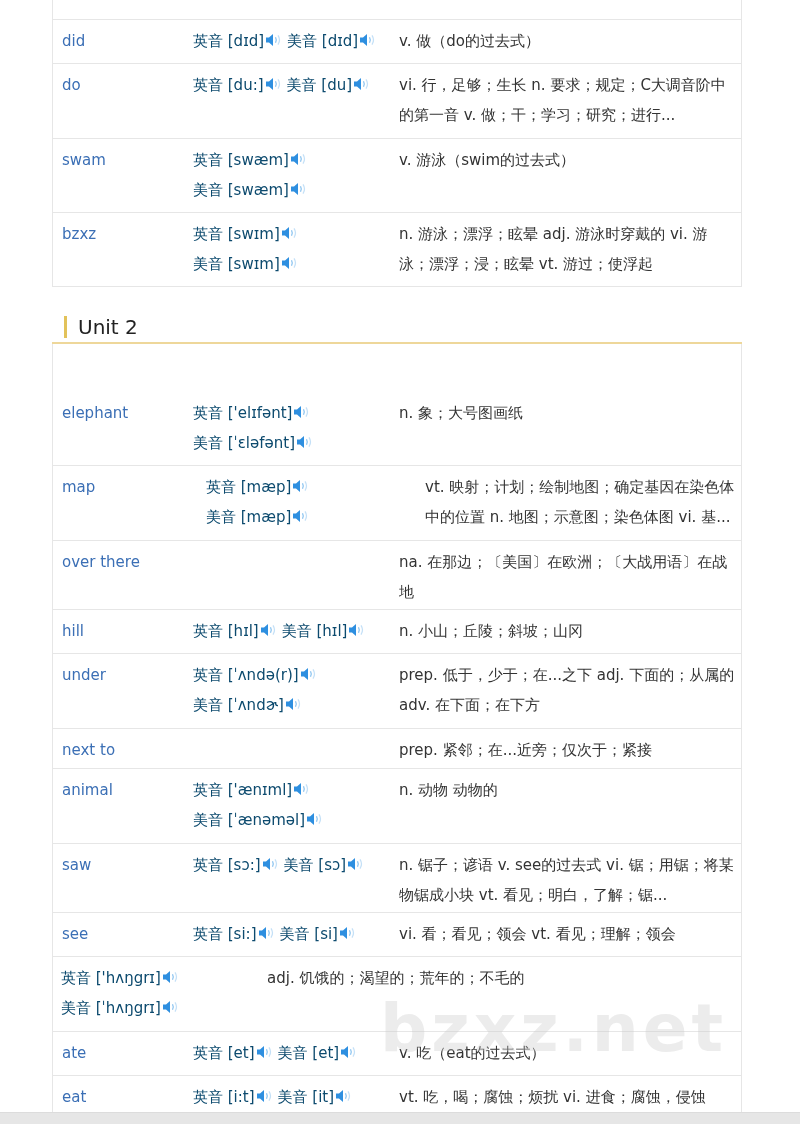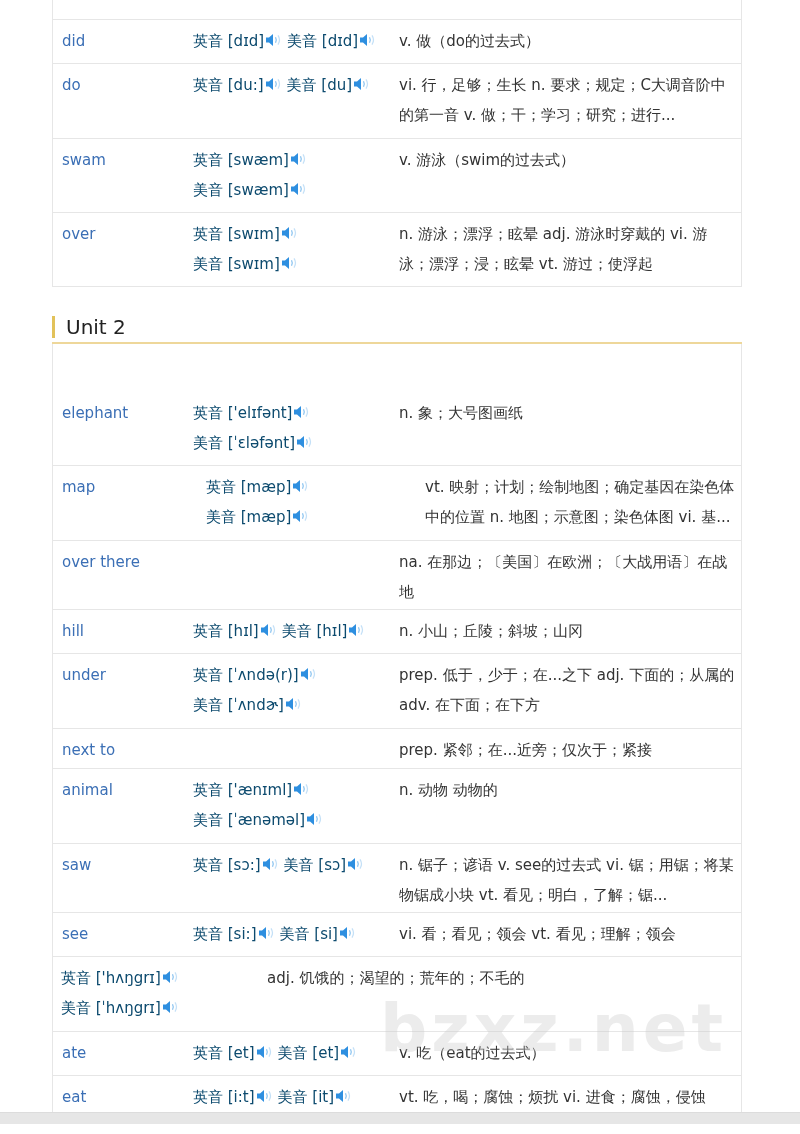--- a/index.html
+++ b/index.html
@@ -33,21 +33,21 @@
   .cell { box-sizing: border-box; font-size: 15px; line-height: 30px; }
   .c-word { width: 132px; padding-left: 9px; color: #3b6fb5; padding-top: 6px; }
   .c-phon { width: 206px; padding-left: 8px; color: #0c4a6e; padding-top: 6px; }
   .c-def { flex: 1; padding-left: 8px; padding-right: 6px; color: #333; padding-top: 6px; }
   .phon-line { white-space: nowrap; }
   .phon-item { white-space: nowrap; }
   .spk {
     display: inline-block; width: 18px; height: 14px; vertical-align: -1px; margin-left: 1px; margin-right: 4px;
   }
   .unit-title {
-    position: absolute; left: 52px; top: 312px; height: 30px;
+    position: absolute; left: 64px; top: 312px; height: 30px;
     display: flex; align-items: center;
   }
   .unit-bar { width: 3px; height: 22px; background: #e2c25a; margin-right: 11px; }
   .unit-text { font-size: 20px; color: #222; }
   .unit-line { position: absolute; left: 52px; top: 342px; width: 690px; height: 2px; background: #eed79a; }
 
   .watermark {
     position: absolute; left: 380px; top: 990px; font-size: 66px; font-weight: bold;
     color: rgba(200,200,200,0.35); letter-spacing: 4px; pointer-events: none;
     font-family: "DejaVu Sans", sans-serif;
@@ -105,21 +105,21 @@
                 </svg></span></span></div>
           <div class="phon-line"><span class="phon-item"><span>美音 [swæm]</span><span class="spk"><svg viewBox="0 0 18 14" width="18" height="14">
                   <path d="M1 4.5h3l4-3.5v12l-4-3.5H1z" fill="#2e8fe0"></path>
                   <path d="M10.5 4.2q1.6 2.8 0 5.6" stroke="#8cc4f0" stroke-width="1.3" fill="none"></path>
                   <path d="M13 2.4q3 4.6 0 9.2" stroke="#c4e0f7" stroke-width="1.3" fill="none"></path>
                 </svg></span></span></div>
         </div>
     <div class="cell c-def">v. 游泳（swim的过去式）</div>
   </div>
       <div class="row" style="height: 74px;">
-    <div class="cell c-word">over</div>
+    <div class="cell c-word">bzxz</div>
     <div class="cell c-phon">
           <div class="phon-line"><span class="phon-item"><span>英音 [swɪm]</span><span class="spk"><svg viewBox="0 0 18 14" width="18" height="14">
                   <path d="M1 4.5h3l4-3.5v12l-4-3.5H1z" fill="#2e8fe0"></path>
                   <path d="M10.5 4.2q1.6 2.8 0 5.6" stroke="#8cc4f0" stroke-width="1.3" fill="none"></path>
                   <path d="M13 2.4q3 4.6 0 9.2" stroke="#c4e0f7" stroke-width="1.3" fill="none"></path>
                 </svg></span></span></div>
           <div class="phon-line"><span class="phon-item"><span>美音 [swɪm]</span><span class="spk"><svg viewBox="0 0 18 14" width="18" height="14">
                   <path d="M1 4.5h3l4-3.5v12l-4-3.5H1z" fill="#2e8fe0"></path>
                   <path d="M10.5 4.2q1.6 2.8 0 5.6" stroke="#8cc4f0" stroke-width="1.3" fill="none"></path>
                   <path d="M13 2.4q3 4.6 0 9.2" stroke="#c4e0f7" stroke-width="1.3" fill="none"></path>

